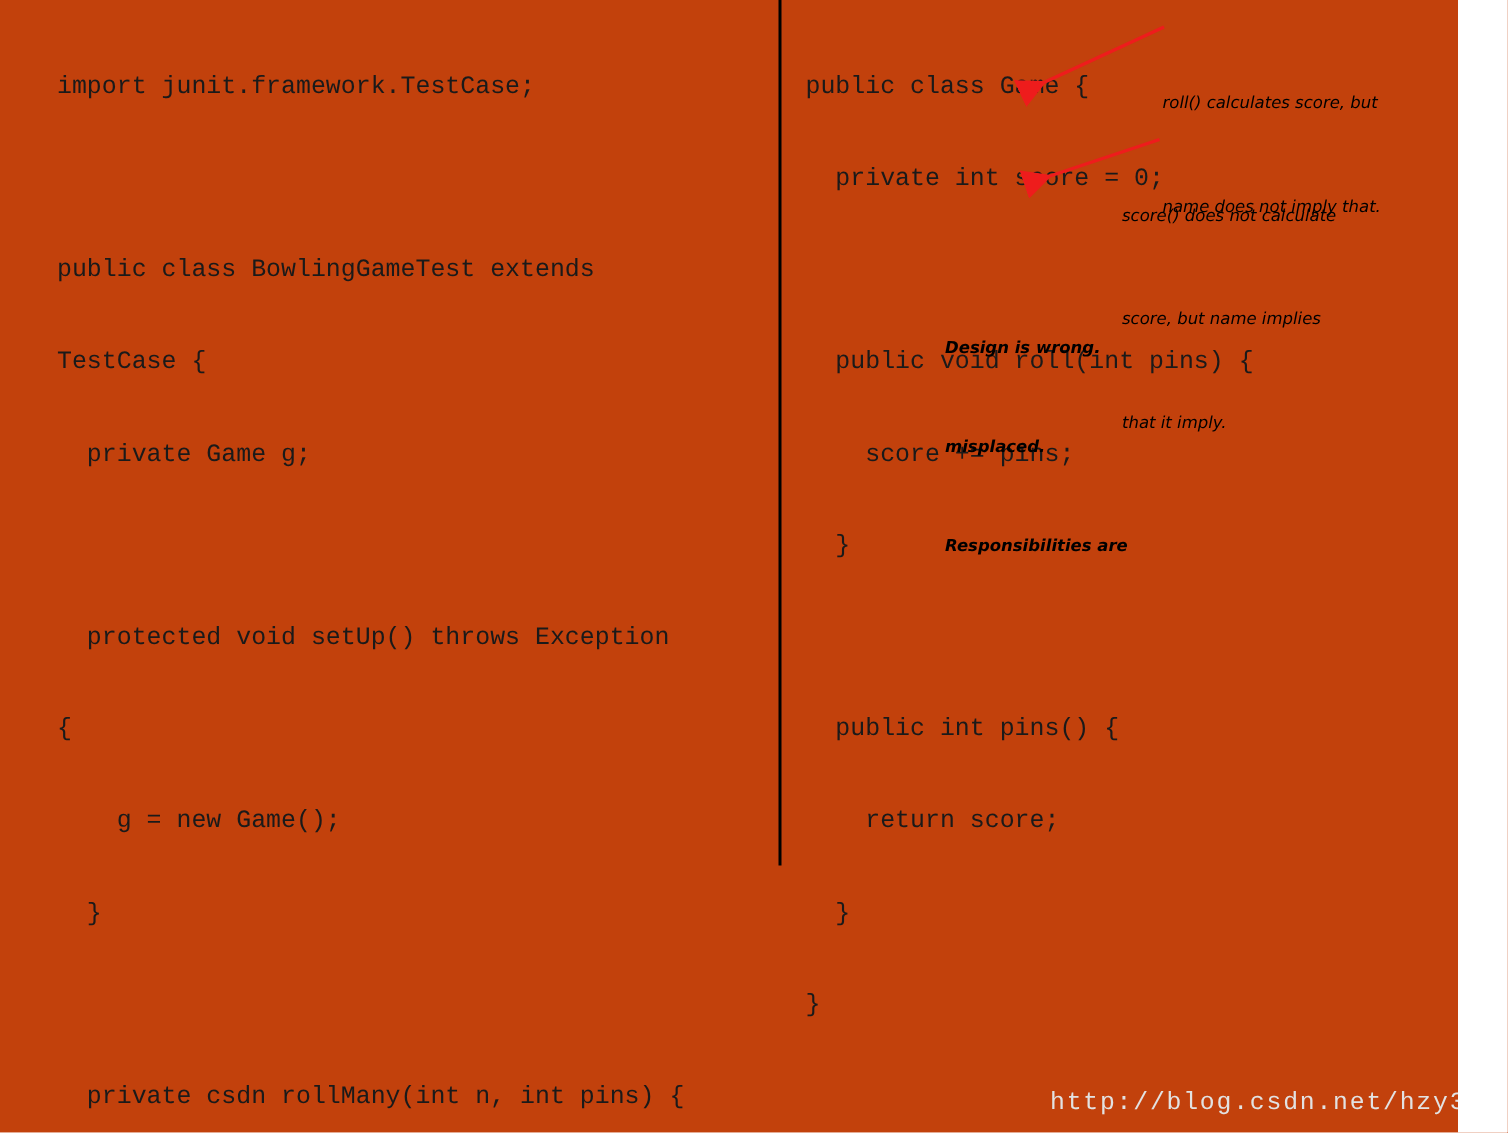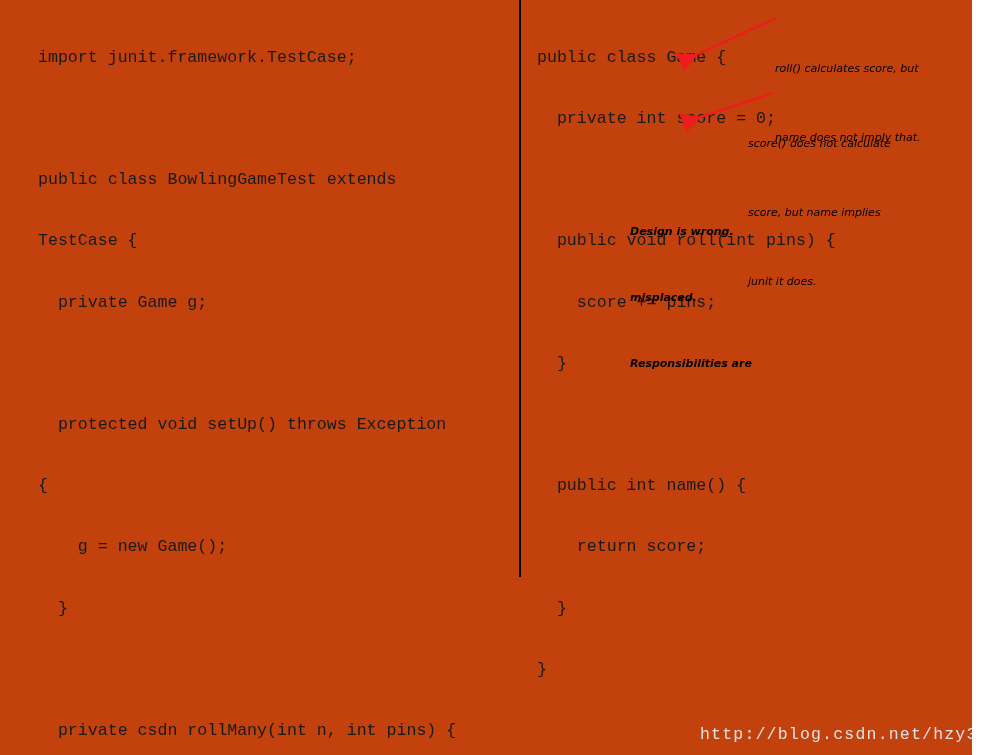--- a/index.html
+++ b/index.html
@@ -140,21 +140,21 @@
   <div id="divider"></div>
 
   <div id="right-code" class="code-col">
     <div class="code-line">public class Game {</div>
     <div class="code-line">  private int score = 0;</div>
     <div class="code-line"></div>
     <div class="code-line">  public void roll(int pins) {</div>
     <div class="code-line">    score += pins;</div>
     <div class="code-line">  }</div>
     <div class="code-line"></div>
-    <div class="code-line">  public int name() {</div>
+    <div class="code-line">  public int pins() {</div>
     <div class="code-line">    return score;</div>
     <div class="code-line">  }</div>
     <div class="code-line">}</div>
   </div>
 
   <svg id="arrow-1" class="arrow-svg" width="130" height="60">
     <defs>
       <marker id="ah1" markerWidth="9" markerHeight="9" refX="7.5" refY="4.5" orient="auto">
         <path d="M9,0 L9,9 L0,4.5 z" fill="#ee1c1c"></path>
       </marker>
@@ -172,21 +172,21 @@
   </svg>
 
   <div id="annot-1" class="annot">
     <div>roll() calculates score, but</div>
     <div>name does not imply that.</div>
   </div>
 
   <div id="annot-2" class="annot">
     <div>score() does not calculate</div>
     <div>score, but name implies</div>
-    <div>junit it does.</div>
+    <div>that it imply.</div>
   </div>
 
   <div id="annot-3" class="annot bold">
     <div>Design is wrong.</div>
     <div>misplaced.</div>
     <div>Responsibilities are</div>
   </div>
 
   <div id="watermark">http://blog.csdn.net/hzy38324</div>
 

